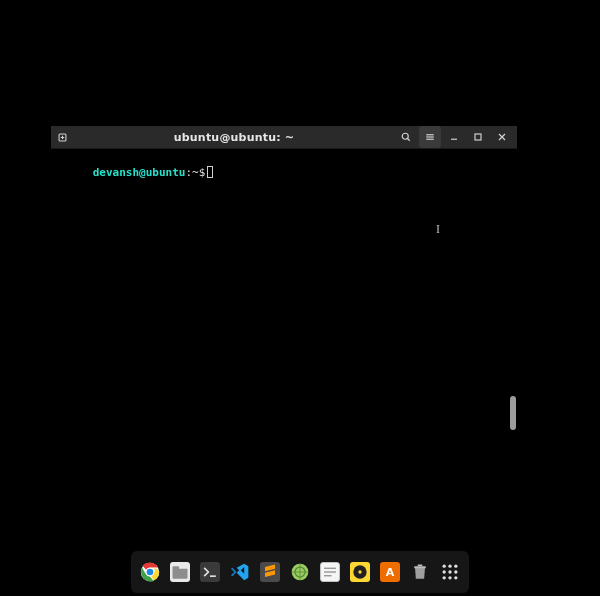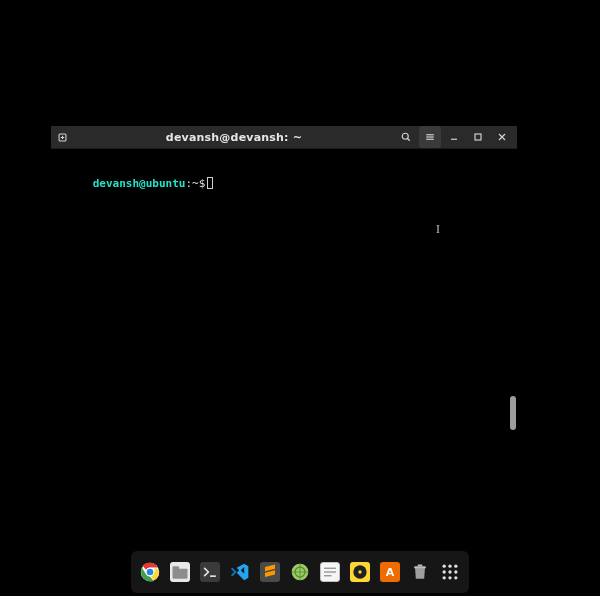--- a/index.html
+++ b/index.html
@@ -67,21 +67,21 @@
   .hamburger-active { background: #3a3a3a; }
 
   .terminal-body {
     flex: 1;
     position: relative;
     background: #000;
     display: flex;
   }
   .terminal-content {
     flex: 1;
-    padding: 13px 4px 3px 2px;
+    padding: 2px 4px 3px 2px;
     font-family: "DejaVu Sans Mono", "Ubuntu Mono", monospace;
     font-size: 11px;
     line-height: 13px;
     white-space: pre;
     position: relative;
   }
   .prompt-line {
     display: inline;
   }
   .prompt-user { color: #26e0c9; font-weight: 600; }
@@ -159,21 +159,21 @@
   <div class="titlebar">
     <div class="title-left">
       <div class="tb-btn small" title="new tab">
         <svg viewBox="0 0 16 16">
             <rect x="3" y="3" width="10" height="10" rx="1.5"></rect>
             <line x1="8" y1="5.5" x2="8" y2="10.5"></line>
             <line x1="5.5" y1="8" x2="10.5" y2="8"></line>
           </svg>
       </div>
     </div>
-    <div class="title-center">devansh@devansh: ~</div>
+    <div class="title-center">ubuntu@ubuntu: ~</div>
     <div class="title-right">
       <div class="tb-btn">
         <svg viewBox="0 0 16 16">
             <circle cx="7" cy="7" r="4"></circle>
             <line x1="10" y1="10" x2="13" y2="13"></line>
           </svg>
       </div>
       <div class="tb-btn hamburger-active">
         <svg viewBox="0 0 16 16">
             <line x1="3" y1="5" x2="13" y2="5"></line>

